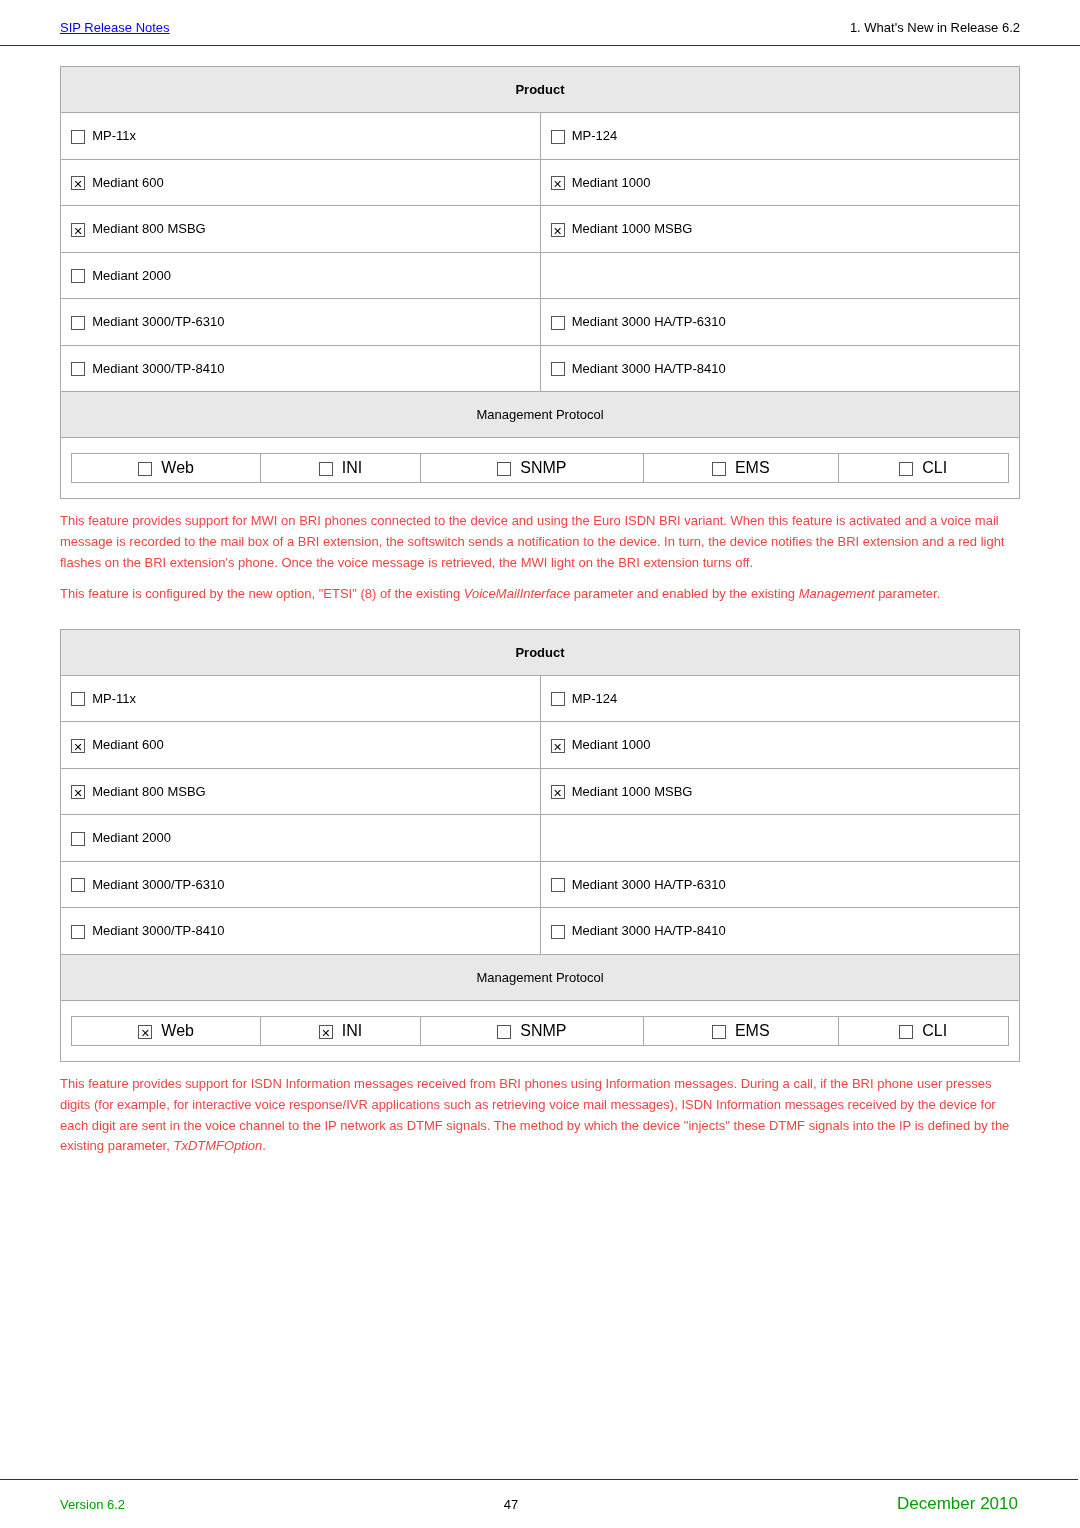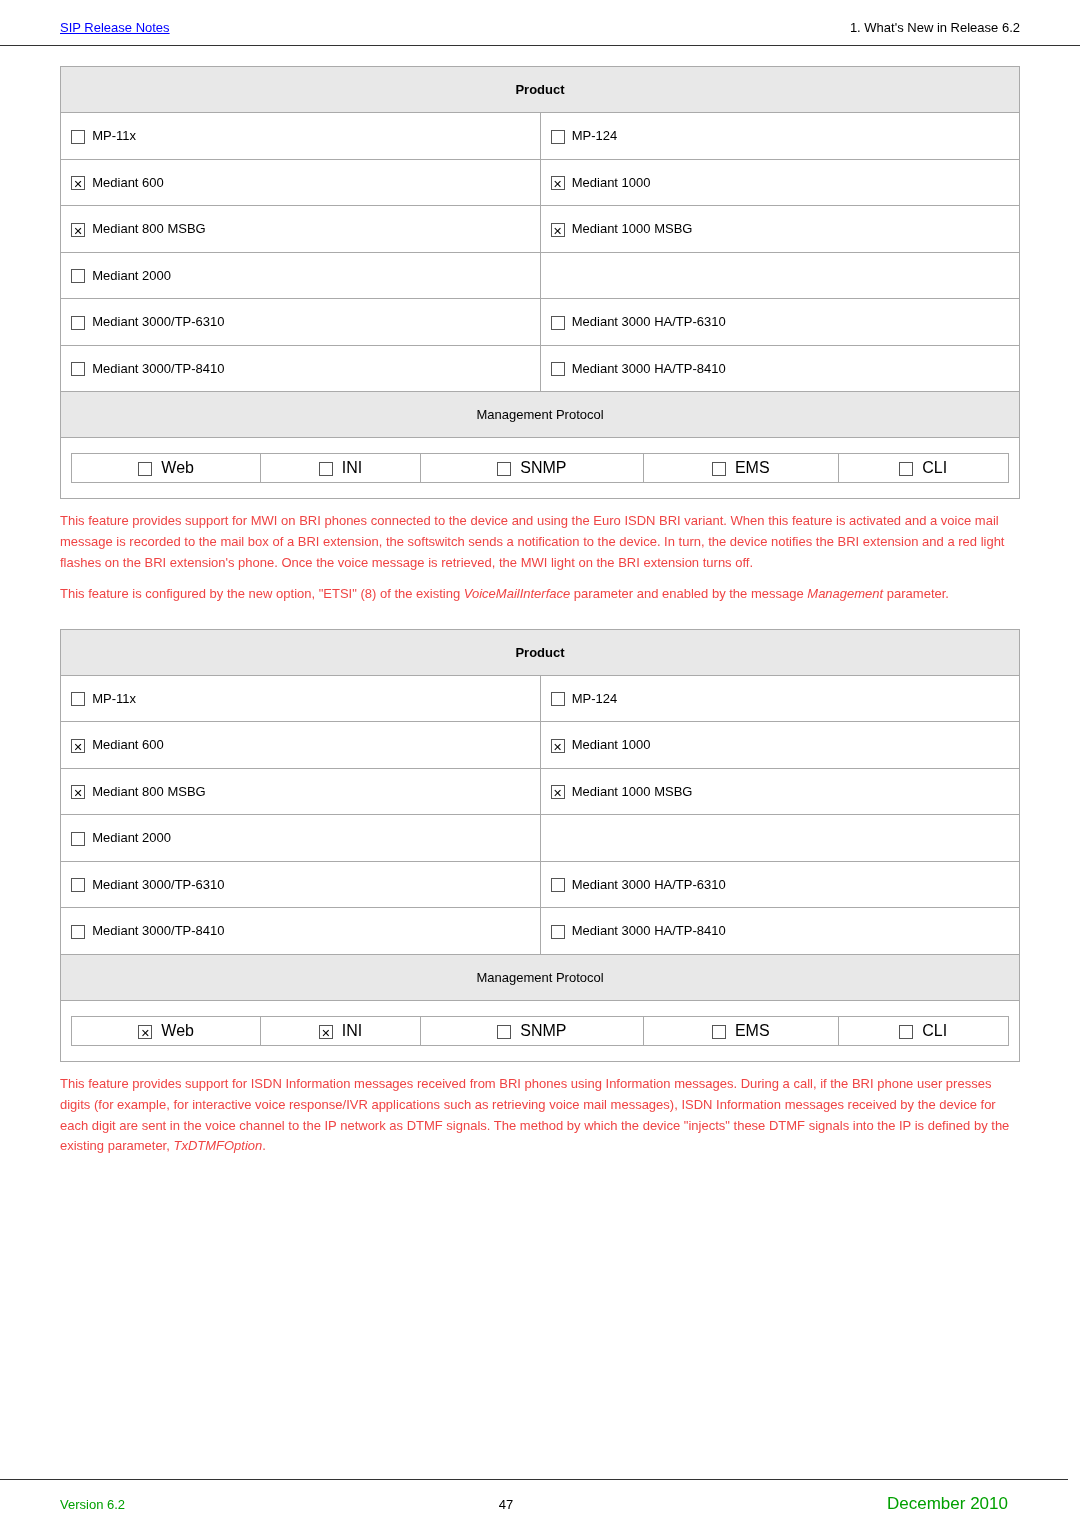--- a/index.html
+++ b/index.html
@@ -29,21 +29,21 @@
     }
     .header-right {
       font-size: 13px;
       color: #000;
     }
 
     
     .footer {
       position: absolute;
       bottom: 0;
-      left: 0; right: 12px;
+      left: 0; right: 2px;
       display: flex;
       justify-content: space-between;
       align-items: center;
       padding: 14px 60px;
       border-top: 1px solid #333;
     }
     .footer-left { color: #00a000; font-size: 13px; }
     .footer-center { font-size: 13px; color: #000; }
     .footer-right { color: #00a000; font-size: 17px; }
 
@@ -246,21 +246,21 @@
               </tr>
             </tbody>
               </table>
           </td>
         </tr>
       </tbody>
     </table>
 
     <p class="para">This feature provides support for MWI on BRI phones connected to the device and using the Euro ISDN BRI variant. When this feature is activated and a voice mail message is recorded to the mail box of a BRI extension, the softswitch sends a notification to the device. In turn, the device notifies the BRI extension and a red light flashes on the BRI extension's phone. Once the voice message is retrieved, the MWI light on the BRI extension turns off.</p>
     <p class="para">
-      <span>This feature is configured by the new option, "ETSI" (8) of the existing </span><em>VoiceMailInterface</em><span> parameter and enabled by the message </span><em>Management</em><span> parameter.</span>
+      <span>This feature is configured by the new option, "ETSI" (8) of the existing </span><em>VoiceMailInterface</em><span> parameter and enabled by the existing </span><em>Management</em><span> parameter.</span>
     </p>
   </div>
 
   <div class="section-block">
 
     <table class="product-table">
       <tbody>
 
         <tr class="header-row">
           <td colspan="2">Product</td>

